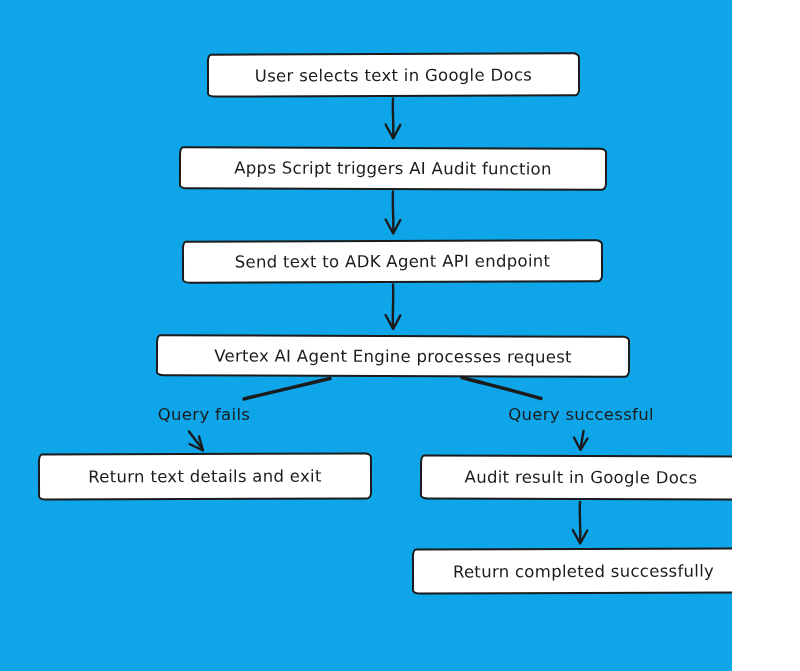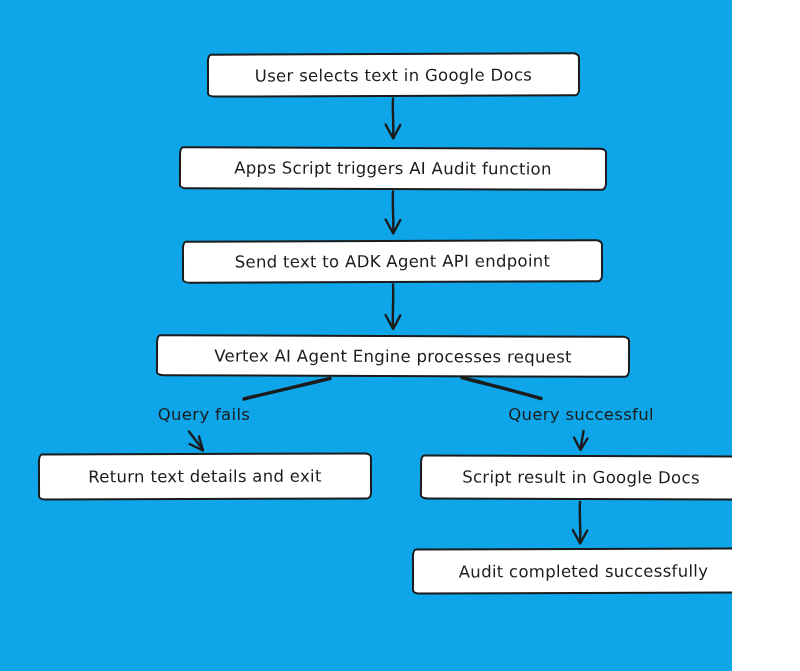--- a/index.html
+++ b/index.html
@@ -108,24 +108,24 @@
 
   <div class="node r2" style="left:156px; top:335px; width:474px; height:42px;">
     <span>Vertex AI Agent Engine processes request</span>
   </div>
 
   <div class="node r1" style="left:38px;  top:453px; width:334px; height:47px;">
     <span>Return text details and exit</span>
   </div>
 
   <div class="node r2" style="left:420px; top:455px; width:322px; height:45px;">
-    <span>Script result in Google Docs</span>
+    <span>Audit result in Google Docs</span>
   </div>
 
   <div class="node r1" style="left:412px; top:548px; width:343px; height:46px;">
-    <span>Audit completed successfully</span>
+    <span>Return completed successfully</span>
   </div>
 
   <div class="edge-label" style="left:144px; top:405px; width:120px;">Query fails</div>
 
   <div class="edge-label" style="left:493px; top:405px; width:176px;">Query successful</div>
 
 </div>
 
 </body></html>

